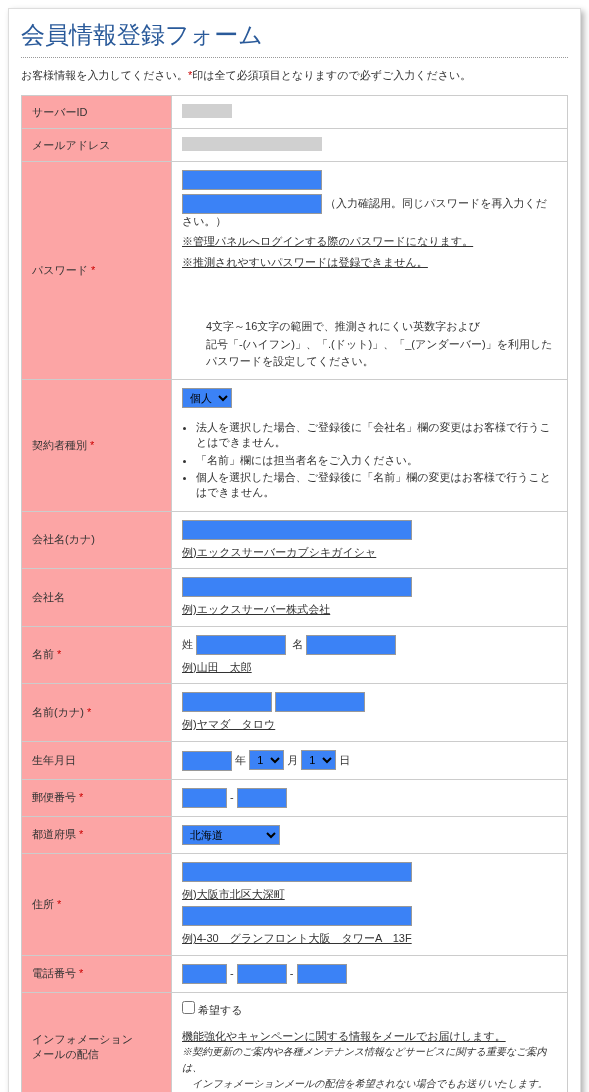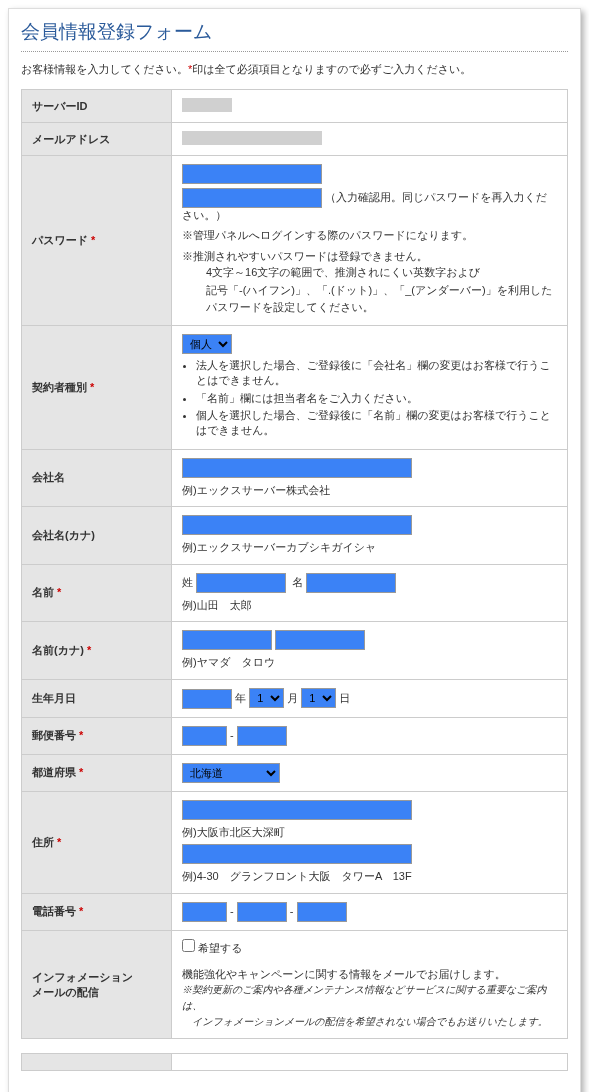--- a/index.html
+++ b/index.html
@@ -1,31 +1,31 @@
 <!DOCTYPE html>
 <html><head>
   <meta charset="utf-8">
   <style>
     * { box-sizing: border-box; margin: 0; padding: 0; }
     body { font-family: "MS PGothic", "Hiragino Kaku Gothic Pro", Meiryo, sans-serif; font-size: 12px; color: #333; background: #fff; padding: 8px; }
     .wrap { width: 573px; margin: 0 auto; border: 1px solid #ddd; padding: 10px 12px 18px; box-shadow: 3px 3px 6px rgba(0,0,0,0.3); }
-    h1 { color: #2a5a9a; font-size: 19px; font-weight: 500; padding-bottom: 6px; border-bottom: 1px dotted #999; margin-bottom: 10px; }
+    h1 { color: #2a5a9a; font-size: 24px; font-weight: 500; padding-bottom: 6px; border-bottom: 1px dotted #999; margin-bottom: 10px; }
     .intro { font-size: 11px; margin-bottom: 12px; }
     .req { color: #c00; }
     table.form { width: 100%; border-collapse: collapse; border: 1px solid #ccc; margin-bottom: 14px; }
     table.form th, table.form td { border: 1px solid #ccc; padding: 8px 10px; font-size: 11px; vertical-align: middle; text-align: left; }
-    table.form th { background: #e5e5e5; width: 150px; color: #333; font-weight: bold; }
+    table.form th { background: #fca5a5; width: 150px; color: #333; font-weight: normal; }
     .redact { display: inline-block; background: #d0d0d0; height: 14px; }
     input.txt, select { border: 1px solid #999; padding: 2px 3px; font-size: 11px; height: 20px; background: #3b82f6; }
     input.txt { vertical-align: middle; }
-    ul.bul { list-style: disc; padding-left: 14px; margin-top: 4px; }
+    ul.bul { list-style: disc; padding-left: 14px; margin-top: 12px; }
     ul.bul li { margin-bottom: 2px; line-height: 1.4; }
-    .hint { margin-top: 4px; line-height: 1.5; }
+    .hint { margin-top: 4px; line-height: 1.5; text-decoration: underline; }
     .hint-note { font-size: 10px; color: #333; line-height: 1.6; font-style: italic; }
-    .pwd-indent { padding-left: 24px; line-height: 1.6; }
+    .pwd-indent { padding-left: 24px; line-height: 1.6; margin-top: 48px; }
   </style>
 </head>
 <body>
 
 <div class="wrap">
   <h1>会員情報登録フォーム</h1>
   <p class="intro">
     <span>お客様情報を入力してください。</span><span class="req">*</span><span>印は全て必須項目となりますので必ずご入力ください。</span>
   </p>
 
@@ -61,31 +61,31 @@
       <td>
         <select><option>個人</option></select>
         <ul class="bul">
           <li>法人を選択した場合、ご登録後に「会社名」欄の変更はお客様で行うことはできません。</li>
           <li>「名前」欄には担当者名をご入力ください。</li>
           <li>個人を選択した場合、ご登録後に「名前」欄の変更はお客様で行うことはできません。</li>
         </ul>
       </td>
     </tr>
     <tr>
+      <th><span>会社名(カナ)</span></th>
+      <td>
+        <input class="txt" style="width: 230px;">
+        <div class="hint">例)エックスサーバーカブシキガイシャ</div>
+      </td>
+    </tr>
+    <tr>
       <th><span>会社名</span></th>
       <td>
         <input class="txt" style="width: 230px;">
         <div class="hint">例)エックスサーバー株式会社</div>
-      </td>
-    </tr>
-    <tr>
-      <th><span>会社名(カナ)</span></th>
-      <td>
-        <input class="txt" style="width: 230px;">
-        <div class="hint">例)エックスサーバーカブシキガイシャ</div>
       </td>
     </tr>
     <tr>
       <th><span>名前</span> <span class="req">*</span></th>
       <td>
         <span class="lbl">姓</span>
         <input class="txt" style="width: 90px;">
         &nbsp;<span class="lbl">名</span>
         <input class="txt" style="width: 90px;">
         <div class="hint">例)山田　太郎</div>

